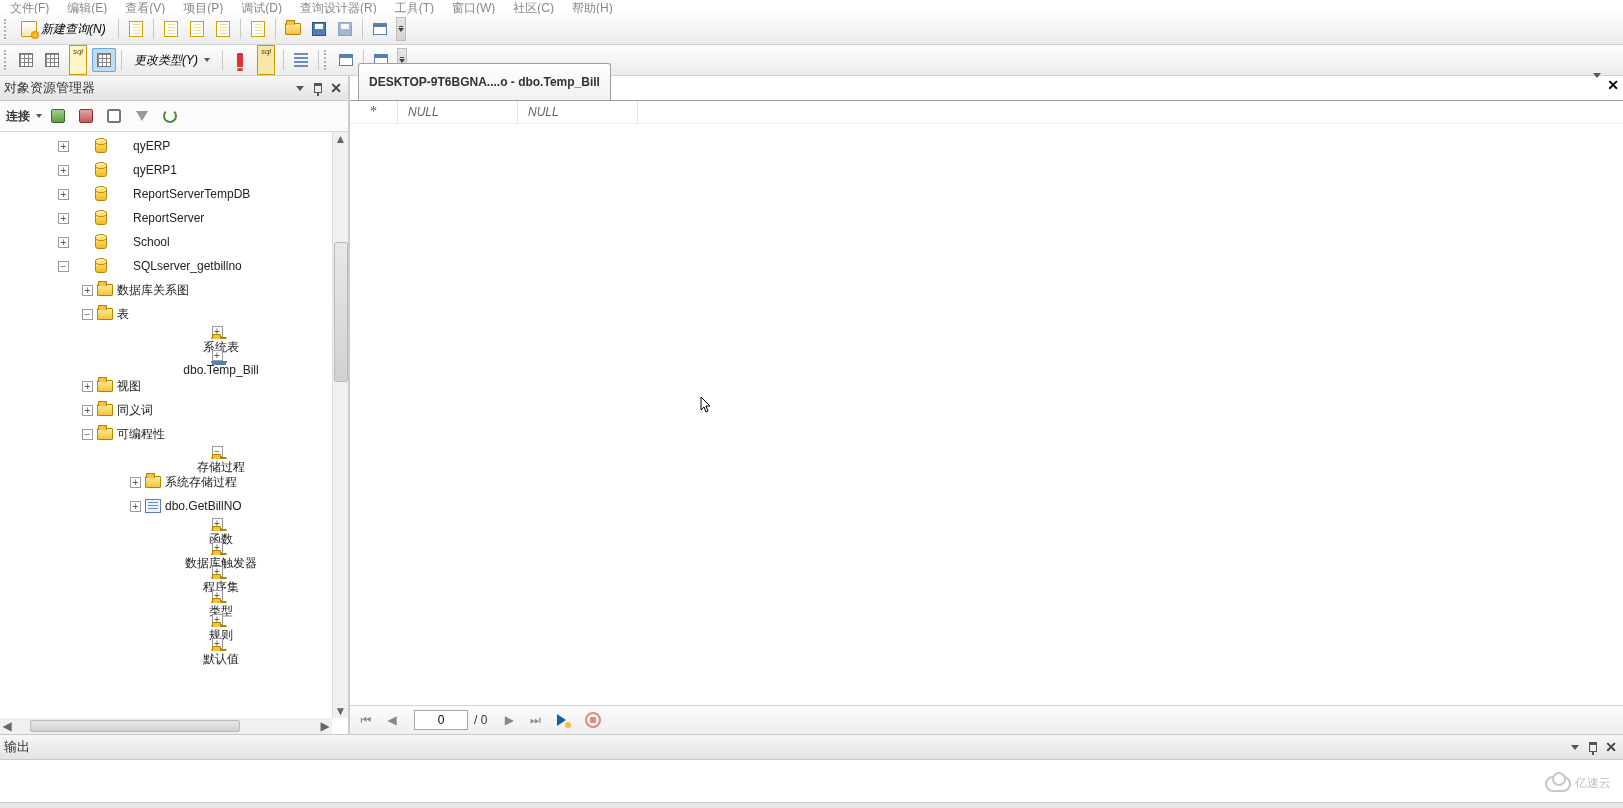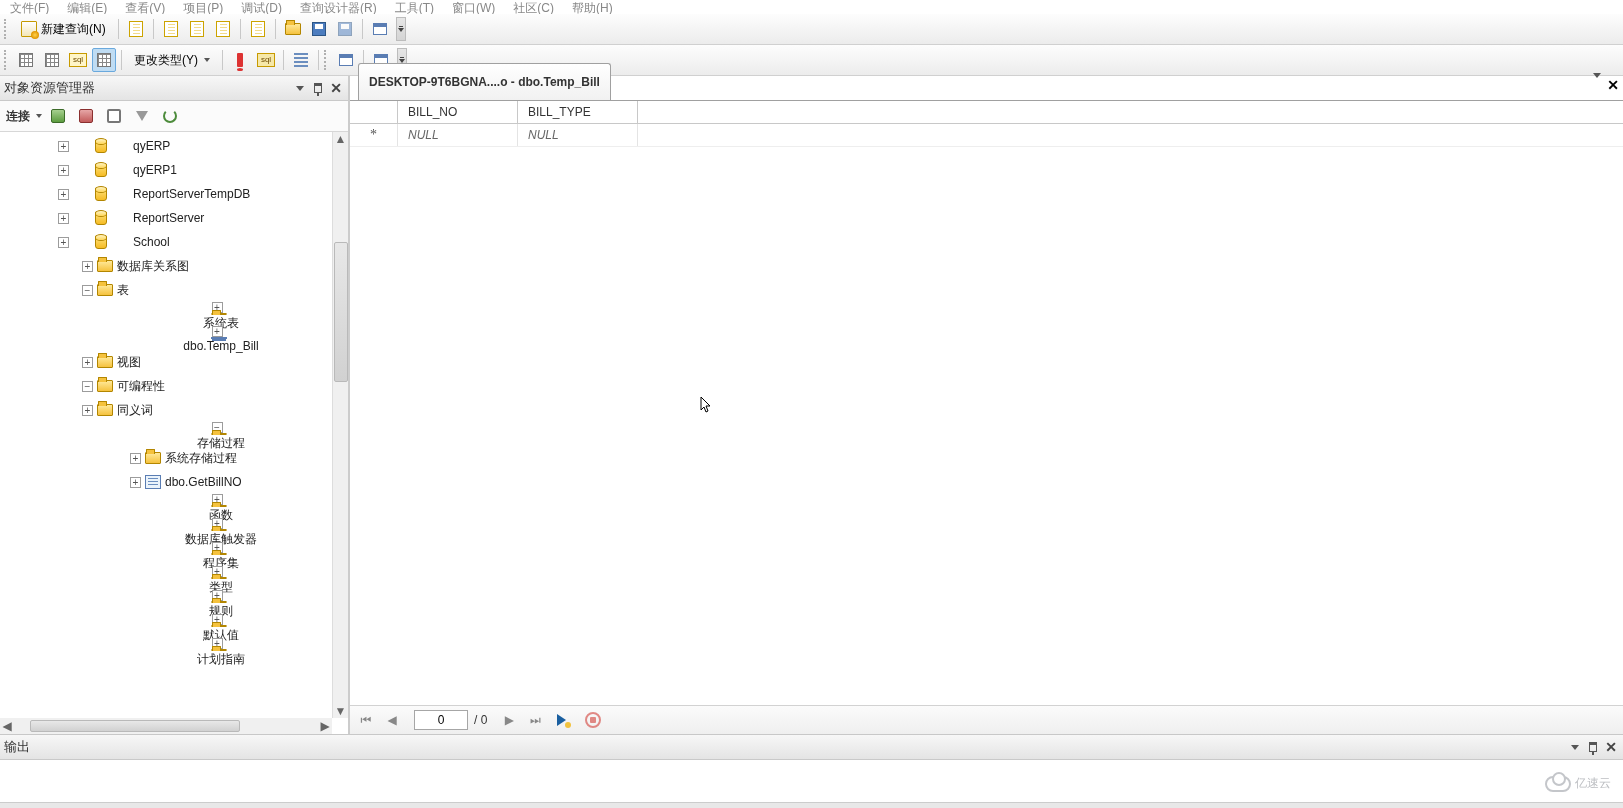--- a/index.html
+++ b/index.html
@@ -4,21 +4,21 @@
 <style>
 * { box-sizing: border-box; margin: 0; padding: 0; font-family: "Microsoft YaHei", "Segoe UI", Tahoma, sans-serif; font-size: 12px; }
 html, body { width: 1623px; height: 808px; background: #fff; overflow: hidden; }
 body { display: flex; flex-direction: column; }
 
 
 .menubar { height: 14px; display: flex; gap: 18px; padding-left: 10px; color: #888; align-items: flex-start; overflow: hidden; }
 .menubar span { white-space: nowrap; }
 
 
-.toolbar { display: flex; align-items: center; gap: 2px; padding: 3px 4px; background: linear-gradient(#fdfdfd,#ececec); border-bottom: 1px solid #d0d0d0; }
+.toolbar { display: flex; align-items: center; gap: 2px; padding: 3px 4px; background: linear-gradient(#fdfdfd,#ececec); border-bottom: 1px solid #d0d0d0; font-style: italic; }
 .toolbar .grip { width: 6px; height: 20px; border-left: 2px dotted #b0b0b0; margin-right: 2px; }
 .toolbar .sep { width: 1px; height: 20px; background: #c8c8c8; margin: 0 3px; }
 .tbtn { width: 24px; height: 24px; border: 1px solid transparent; border-radius: 2px; display: flex; align-items: center; justify-content: center; cursor: pointer; position: relative; }
 .tbtn.wide { width: auto; padding: 0 6px; gap: 4px; }
 .tbtn.selected { background: #bfdcf3; border-color: #6aa9dd; }
 .arrow-down { width: 0; height: 0; border-left: 3px solid transparent; border-right: 3px solid transparent; border-top: 4px solid #555; margin-left: 2px; }
 .overflow-btn { width: 10px; height: 24px; background: linear-gradient(#e6e6e6,#d4d4d4); border: 1px solid #bcbcbc; display: flex; flex-direction: column; align-items: center; justify-content: center; gap: 1px; margin-left: 2px;}
 .overflow-btn .dot { width: 4px; height: 1px; background: #444; }
 .overflow-btn .chev { width: 0; height: 0; border-left: 3px solid transparent; border-right: 3px solid transparent; border-top: 4px solid #444; }
 
@@ -29,21 +29,21 @@
 .ico-db { width: 12px; height: 14px; background: linear-gradient(#ffe480,#f5bb24); border: 1px solid #b38600; border-radius: 2px 2px 3px 3px; position: relative; }
 .ico-db::before { content: ""; position: absolute; top: -2px; left: -1px; right: -1px; height: 5px; background: linear-gradient(#fff4c2,#ffd659); border: 1px solid #b38600; border-radius: 6px/3px; }
 .ico-page { width: 14px; height: 16px; background: #fff; border: 1px solid #cca300; position: relative; }
 .ico-page::after { content: ""; position: absolute; inset: 2px 2px 2px 3px; background: repeating-linear-gradient(#f3dc8a 0 1px, transparent 1px 3px); }
 .ico-folder-open { width: 16px; height: 12px; background: linear-gradient(#ffe99a,#f5c23e); border: 1px solid #b38600; border-radius: 0 1px 1px 1px; position: relative; }
 .ico-folder-open::before { content: ""; position: absolute; top: -4px; left: 0; width: 7px; height: 4px; background: #f5c23e; border: 1px solid #b38600; border-bottom: none; border-radius: 1px 1px 0 0; }
 .ico-folder { width: 16px; height: 12px; background: linear-gradient(#ffe99a,#f5c23e); border: 1px solid #b38600; border-radius: 1px; position: relative; }
 .ico-folder::before { content: ""; position: absolute; top: -4px; left: 0; width: 7px; height: 4px; background: #f5c23e; border: 1px solid #b38600; border-bottom: none; border-radius: 1px 1px 0 0; }
 .ico-save { width: 14px; height: 14px; background: #4d7dbf; border: 1px solid #2c5687; position: relative; }
 .ico-save::after { content: ""; position: absolute; top: 1px; left: 2px; right: 2px; height: 5px; background: #fff; }
-.ico-sql { width: 18px; height: 14px; background: #fff6c8; border: 1px solid #c79a00; font-size: 8px; color: #6d4a00; text-align: center; line-height: 12px; }
+.ico-sql { width: 18px; height: 30px; background: #fff6c8; border: 1px solid #c79a00; font-size: 8px; color: #6d4a00; text-align: center; line-height: 12px; }
 .ico-warn { width: 6px; height: 14px; background: #d33; border-radius: 1px; position: relative; }
 .ico-warn::after { content: ""; position: absolute; left: 0; bottom: -4px; width: 6px; height: 3px; background: #d33; border-radius: 50%; }
 .ico-list { width: 14px; height: 14px; background: repeating-linear-gradient(#6b8ebf 0 2px, transparent 2px 4px); }
 .ico-grid { width: 14px; height: 14px; background: #fff; border: 1px solid #777; background-image: linear-gradient(#888 1px,transparent 1px),linear-gradient(90deg,#888 1px,transparent 1px); background-size: 4px 4px; }
 .ico-window { width: 14px; height: 12px; border: 1px solid #5a7db3; background: #fff; position: relative; }
 .ico-window::before { content: ""; position: absolute; top: 0; left: 0; right: 0; height: 3px; background: #5a7db3; }
 .ico-table { width: 16px; height: 14px; border: 1px solid #5a7db3; background: #fff; background-image: linear-gradient(#8fb0d8 1px,transparent 1px),linear-gradient(90deg,#8fb0d8 1px,transparent 1px); background-size: 4px 4px; position: relative; }
 .ico-table::before { content: ""; position: absolute; top: 0; left: 0; right: 0; height: 3px; background: #5a7db3; }
 .ico-proc { width: 16px; height: 14px; border: 1px solid #5a7db3; background: #eaf3fb; position: relative; }
 .ico-proc::after { content: ""; position: absolute; inset: 2px; background: repeating-linear-gradient(#6b8ebf 0 1px, transparent 1px 3px); }
@@ -291,20 +291,25 @@
           <div class="tree-node indent-1">
             <span class="expander plus"></span>
             <span class="ico ico-db"></span>
             <span class="node-label">ReportServer</span>
           </div>
           <div class="tree-node indent-1">
             <span class="expander plus"></span>
             <span class="ico ico-db"></span>
             <span class="node-label">School</span>
           </div>
+          <div class="tree-node indent-1">
+            <span class="expander minus"></span>
+            <span class="ico ico-db"></span>
+            <span class="node-label">SQLserver_getbillno</span>
+          </div>
           <div class="tree-node indent-2">
             <span class="expander plus"></span>
             <span class="ico ico-folder"></span>
             <span class="node-label">数据库关系图</span>
           </div>
           <div class="tree-node indent-2">
             <span class="expander minus"></span>
             <span class="ico ico-folder"></span>
             <span class="node-label">表</span>
           </div>
@@ -317,28 +322,28 @@
             <span class="expander plus"></span>
             <span class="ico ico-table"></span>
             <span class="node-label">dbo.Temp_Bill</span>
           </div>
           <div class="tree-node indent-2">
             <span class="expander plus"></span>
             <span class="ico ico-folder"></span>
             <span class="node-label">视图</span>
           </div>
           <div class="tree-node indent-2">
+            <span class="expander plus"></span>
+            <span class="ico ico-folder"></span>
+            <span class="node-label">同义词</span>
+          </div>
+          <div class="tree-node indent-2">
             <span class="expander minus"></span>
             <span class="ico ico-folder"></span>
             <span class="node-label">可编程性</span>
-          </div>
-          <div class="tree-node indent-2">
-            <span class="expander plus"></span>
-            <span class="ico ico-folder"></span>
-            <span class="node-label">同义词</span>
           </div>
           <div class="tree-node indent-3">
             <span class="expander minus"></span>
             <span class="ico ico-folder"></span>
             <span class="node-label">存储过程</span>
           </div>
           <div class="tree-node indent-4">
             <span class="expander plus"></span>
             <span class="ico ico-folder"></span>
             <span class="node-label">系统存储过程</span>
@@ -370,25 +375,20 @@
           </div>
           <div class="tree-node indent-3">
             <span class="expander plus"></span>
             <span class="ico ico-folder"></span>
             <span class="node-label">规则</span>
           </div>
           <div class="tree-node indent-3">
             <span class="expander plus"></span>
             <span class="ico ico-folder"></span>
             <span class="node-label">默认值</span>
-          </div>
-          <div class="tree-node indent-3">
-            <span class="expander plus"></span>
-            <span class="ico ico-folder"></span>
-            <span class="node-label">计划指南</span>
           </div>
         </div>
       <div class="vscroll">
         <div class="arr">▲</div>
         <div class="thumb"></div>
         <div class="arr">▼</div>
       </div>
       <div class="hscroll">
         <div class="arr">◀</div>
         <div class="track">
@@ -403,25 +403,20 @@
     <div class="tab-header">
       <div class="tab">
         <span>DESKTOP-9T6BGNA....o - dbo.Temp_Bill</span>
       </div>
       <div class="controls">
         <div class="pbtn"><span class="drop-arrow"></span></div>
         <div class="pbtn"><span class="close-x">✕</span></div>
       </div>
     </div>
     <div class="grid-area">
-      <div class="grid-head">
-        <div class="gh-cell rowhead-w"></div>
-        <div class="gh-cell col-w">BILL_NO</div>
-        <div class="gh-cell col-w">BILL_TYPE</div>
-      </div>
       <div id="grid-rows">
           <div class="grid-row">
             <div class="gd-cell rowhead-w rowhead">*</div>
             <div class="gd-cell col-w null">NULL</div>
             <div class="gd-cell col-w null">NULL</div>
           </div>
         </div>
       <div class="grid-empty"></div>
       <div class="nav-bar">
         <div class="nav-btn">⏮</div>

